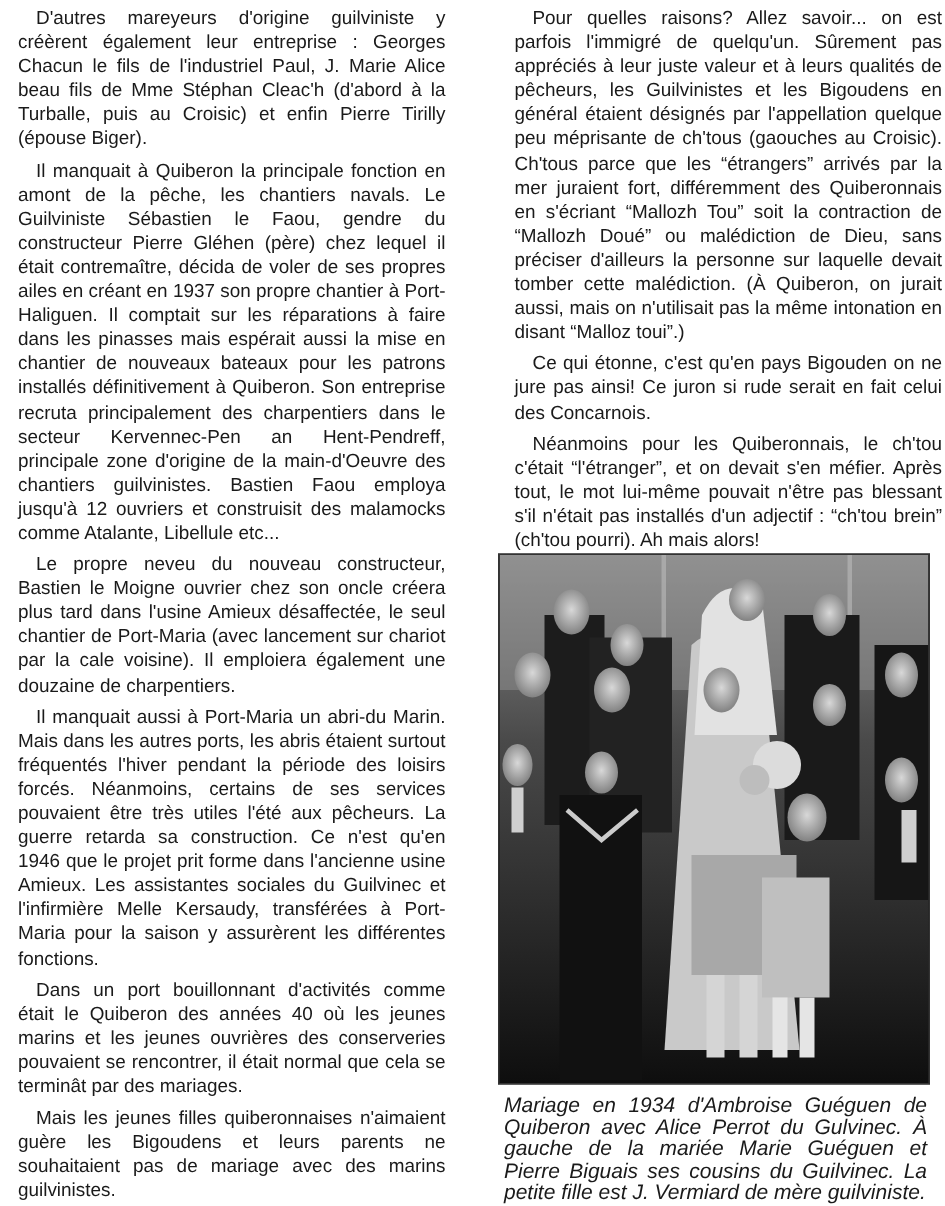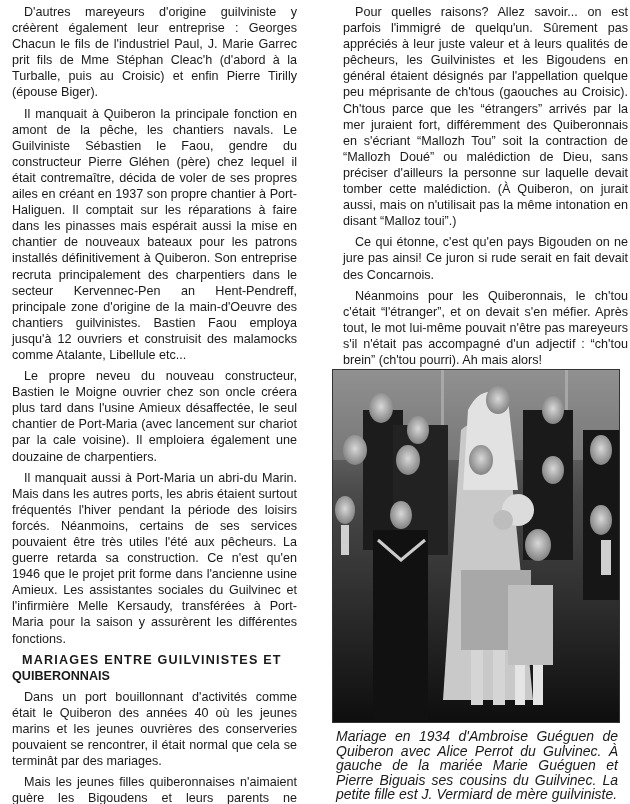--- a/index.html
+++ b/index.html
@@ -30,36 +30,32 @@
   .caption {
     position: absolute; left: 336px; top: 729px; width: 282px;
     font-style: italic; font-size: 14px; line-height: 14.6px; text-align: justify;
     color: #1a1a1a;
   }
 </style>
 </head>
 <body>
 
 <div class="col col-left">
-  <p>D'autres mareyeurs d'origine guilviniste y créèrent également leur entreprise : Georges Chacun le fils de l'industriel Paul, J. Marie Garrec prit fils de Mme Stéphan Cleac'h (d'abord à la Turballe, puis au Croisic) et enfin Pierre Tirilly (épouse Biger).</p>
+  <p>D'autres mareyeurs d'origine guilviniste y créèrent également leur entreprise : Georges Chacun le fils de l'industriel Paul, J. Marie Alice beau fils de Mme Stéphan Cleac'h (d'abord à la Turballe, puis au Croisic) et enfin Pierre Tirilly (épouse Biger).</p>
   <p>Il manquait à Quiberon la principale fonction en amont de la pêche, les chantiers navals. Le Guilviniste Sébastien le Faou, gendre du constructeur Pierre Gléhen (père) chez lequel il était contremaître, décida de voler de ses propres ailes en créant en 1937 son propre chantier à Port-Haliguen. Il comptait sur les réparations à faire dans les pinasses mais espérait aussi la mise en chantier de nouveaux bateaux pour les patrons installés définitivement à Quiberon. Son entreprise recruta principalement des charpentiers dans le secteur Kervennec-Pen an Hent-Pendreff, principale zone d'origine de la main-d'Oeuvre des chantiers guilvinistes. Bastien Faou employa jusqu'à 12 ouvriers et construisit des malamocks comme Atalante, Libellule etc...</p>
   <p>Le propre neveu du nouveau constructeur, Bastien le Moigne ouvrier chez son oncle créera plus tard dans l'usine Amieux désaffectée, le seul chantier de Port-Maria (avec lancement sur chariot par la cale voisine). Il emploiera également une douzaine de charpentiers.</p>
   <p>Il manquait aussi à Port-Maria un abri-du Marin. Mais dans les autres ports, les abris étaient surtout fréquentés l'hiver pendant la période des loisirs forcés. Néanmoins, certains de ses services pouvaient être très utiles l'été aux pêcheurs. La guerre retarda sa construction. Ce n'est qu'en 1946 que le projet prit forme dans l'ancienne usine Amieux. Les assistantes sociales du Guilvinec et l'infirmière Melle Kersaudy, transférées à Port-Maria pour la saison y assurèrent les différentes fonctions.</p>
-  <div class="heading">
-    <span>MARIAGES ENTRE GUILVINISTES ET</span>
-    <span class="l2">QUIBERONNAIS</span>
-  </div>
   <p>Dans un port bouillonnant d'activités comme était le Quiberon des années 40 où les jeunes marins et les jeunes ouvrières des conserveries pouvaient se rencontrer, il était normal que cela se terminât par des mariages.</p>
   <p>Mais les jeunes filles quiberonnaises n'aimaient guère les Bigoudens et leurs parents ne souhaitaient pas de mariage avec des marins guilvinistes.</p>
 </div>
 
 <div class="col col-right">
   <p>Pour quelles raisons? Allez savoir... on est parfois l'immigré de quelqu'un. Sûrement pas appréciés à leur juste valeur et à leurs qualités de pêcheurs, les Guilvinistes et les Bigoudens en général étaient désignés par l'appellation quelque peu méprisante de ch'tous (gaouches au Croisic). Ch'tous parce que les “étrangers” arrivés par la mer juraient fort, différemment des Quiberonnais en s'écriant “Mallozh Tou” soit la contraction de “Mallozh Doué” ou malédiction de Dieu, sans préciser d'ailleurs la personne sur laquelle devait tomber cette malédiction. (À Quiberon, on jurait aussi, mais on n'utilisait pas la même intonation en disant “Malloz toui”.)</p>
-  <p>Ce qui étonne, c'est qu'en pays Bigouden on ne jure pas ainsi! Ce juron si rude serait en fait devait des Concarnois.</p>
-  <p>Néanmoins pour les Quiberonnais, le ch'tou c'était “l'étranger”, et on devait s'en méfier. Après tout, le mot lui-même pouvait n'être pas mareyeurs s'il n'était pas accompagné d'un adjectif : “ch'tou brein” (ch'tou pourri). Ah mais alors!</p>
+  <p>Ce qui étonne, c'est qu'en pays Bigouden on ne jure pas ainsi! Ce juron si rude serait en fait celui des Concarnois.</p>
+  <p>Néanmoins pour les Quiberonnais, le ch'tou c'était “l'étranger”, et on devait s'en méfier. Après tout, le mot lui-même pouvait n'être pas blessant s'il n'était pas installés d'un adjectif : “ch'tou brein” (ch'tou pourri). Ah mais alors!</p>
 </div>
 
 <div class="photo">
   <svg width="286" height="352" viewBox="0 0 286 352">
     <defs>
       <linearGradient id="bg" x1="0" y1="0" x2="0" y2="1">
         <stop offset="0" stop-color="#8a8a8a"></stop>
         <stop offset="0.35" stop-color="#4a4a4a"></stop>
         <stop offset="1" stop-color="#0e0e0e"></stop>
       </linearGradient>

